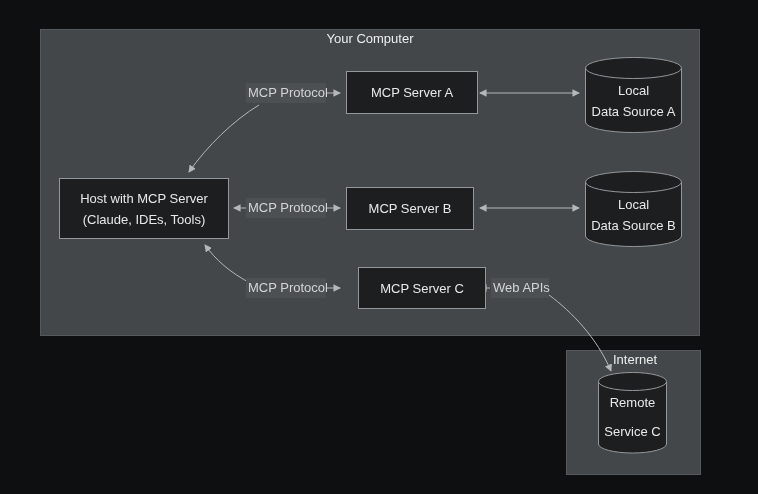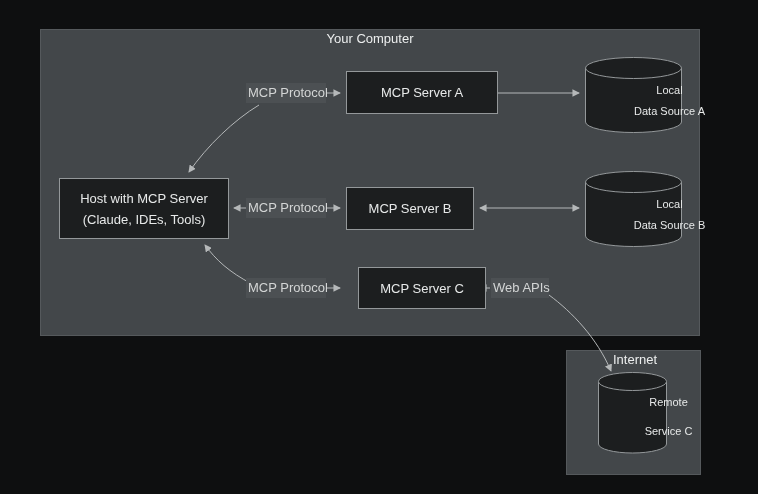--- a/index.html
+++ b/index.html
@@ -20,21 +20,21 @@
     display:flex;flex-direction:column;align-items:center;justify-content:center;
     font-size:13px;line-height:21px;color:#e7e9e9;text-align:center;white-space:nowrap;
   }
   .edge-label{
     position:absolute;background:#4c5053;color:#d3d5d5;font-size:13px;line-height:20px;
     text-align:left;white-space:nowrap;padding:0 2px;box-sizing:border-box;
   }
   .cyl{position:absolute;}
   .cyl-text{
     position:absolute;display:flex;flex-direction:column;align-items:center;justify-content:center;
-    font-size:11px;line-height:21px;color:#e7e9e9;text-align:right;white-space:nowrap;padding-left:36px;
+    font-size:13px;line-height:21px;color:#e7e9e9;text-align:right;white-space:nowrap;
   }
   #edges{position:absolute;left:0;top:0;pointer-events:none;}
 </style>
 </head>
 <body>
 
 <div id="canvas">
 
   <div class="cluster" style="left:40px;top:29px;width:660px;height:307px;"></div>
   <div class="cluster" style="left:566px;top:350px;width:135px;height:125px;"></div>
@@ -68,21 +68,21 @@
 
       <path d="M 549 295 C 572 312 597 338 611 371" marker-end="url(#arr)"></path>
     </g>
   </svg>
 
   <div class="node" style="left:59px;top:178px;width:170px;height:61px;">
     <div>Host with MCP Server</div>
     <div>(Claude, IDEs, Tools)</div>
   </div>
 
-  <div class="node" style="left:346px;top:71px;width:152px;height:43px;">MCP Server A</div>
+  <div class="node" style="left:346px;top:71px;width:132px;height:43px;">MCP Server A</div>
   <div class="node" style="left:346px;top:187px;width:128px;height:43px;">MCP Server B</div>
   <div class="node" style="left:358px;top:267px;width:128px;height:42px;">MCP Server C</div>
 
   <div class="edge-label" style="left:246px;top:83px;width:80px;height:20px;">MCP Protocol</div>
   <div class="edge-label" style="left:246px;top:198px;width:80px;height:20px;">MCP Protocol</div>
   <div class="edge-label" style="left:246px;top:278px;width:80px;height:20px;">MCP Protocol</div>
   <div class="edge-label" style="left:491px;top:278px;width:58px;height:20px;">Web APIs</div>
 
   <div class="cyl" style="left:585px;top:57px;width:97px;height:76px;">
     <svg width="97" height="76" viewBox="0 0 97 76">

